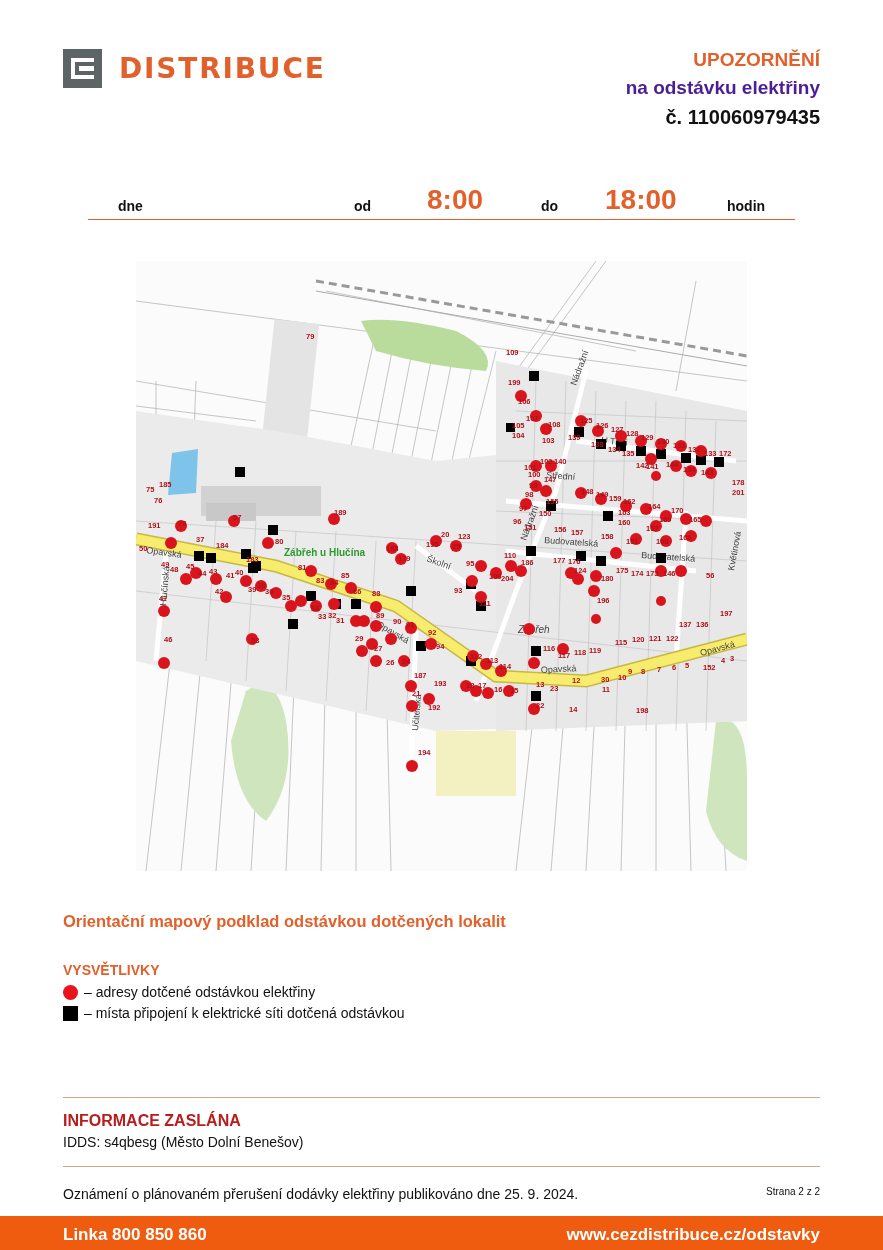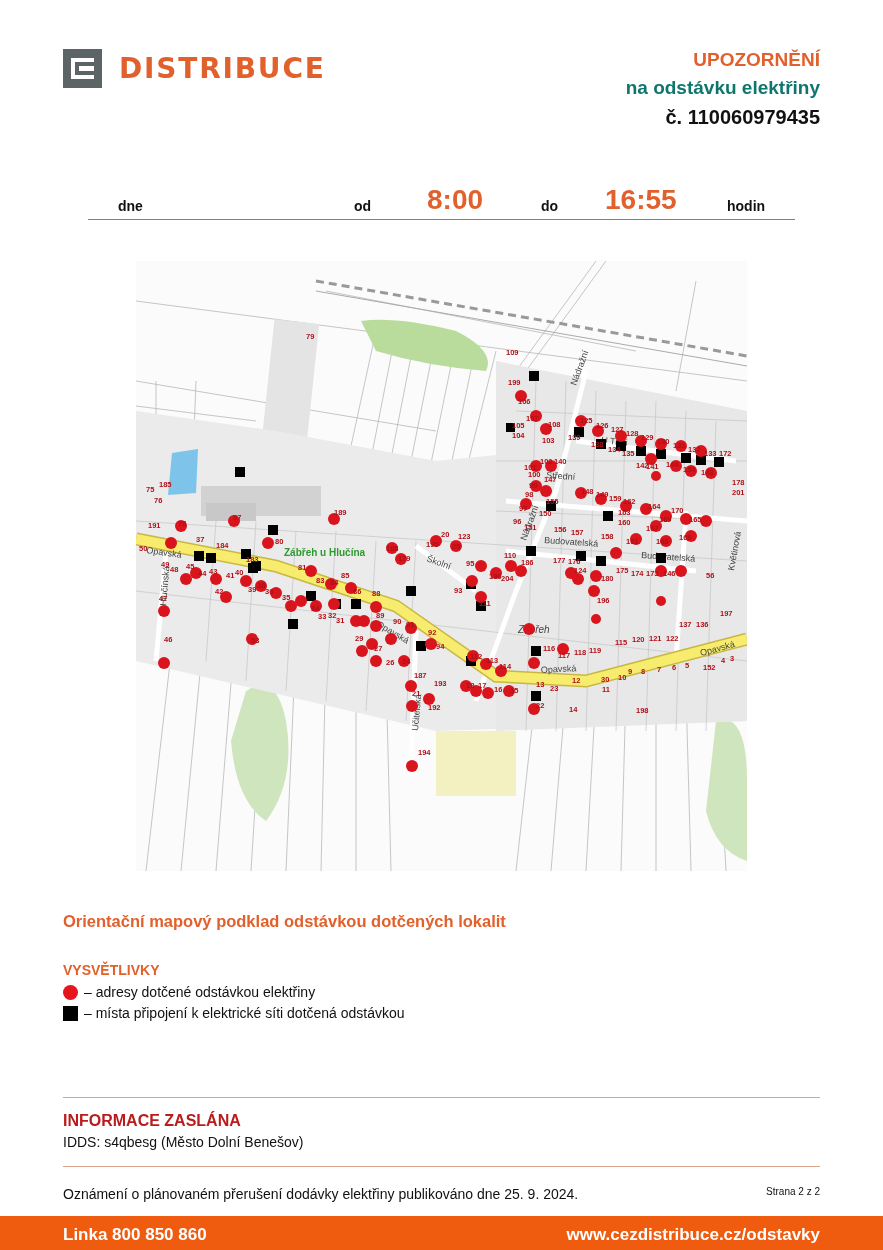--- a/index.html
+++ b/index.html
@@ -7,21 +7,21 @@
   body { position: relative; font-family: "Liberation Sans", "DejaVu Sans", sans-serif; color: #111; }
 
   .logo { position: absolute; left: 63px; top: 49px; display: flex; align-items: center; }
   .logo-mark { width: 39px; height: 39px; background: #5d6466; position: relative; }
   .logo-mark .e-outer { position: absolute; left: 8px; top: 9px; width: 23px; height: 21px; border: 4px solid #fff; border-right: none; }
   .logo-mark .e-bar { position: absolute; left: 16px; top: 17px; width: 15px; height: 5px; background: #fff; }
   .logo-text { margin-left: 17px; font-family: "DejaVu Sans", sans-serif; font-size: 28px; font-weight: bold; letter-spacing: 1.8px; color: #e2602b; }
 
   .notice { position: absolute; right: 63px; top: 48px; text-align: right; font-weight: bold; margin-left: 45px; }
   .notice .t1 { font-size: 19px; color: #e2602b; line-height: 24px; }
-  .notice .t2 { font-size: 19px; color: #0f766e; line-height: 31px; }
+  .notice .t2 { font-size: 19px; color: #4c1d95; line-height: 31px; }
   .notice .t3 { font-size: 20px; color: #111; line-height: 28px; }
 
   .date-row { position: absolute; left: 88px; top: 180px; width: 707px; height: 40px; border-bottom: 1.5px solid #e2602b; }
   .date-row span { position: absolute; bottom: 5px; }
   .lbl { font-size: 14px; font-weight: bold; color: #111; }
   .val { font-size: 28px; font-weight: bold; color: #e2602b; bottom: 3px !important; }
 
   .map { position: absolute; left: 136px; top: 261px; width: 611px; height: 610px; background: #f4f4f4; overflow: hidden; }
   .map svg { position: absolute; left: 0; top: 0; }
 
@@ -55,21 +55,21 @@
   <div class="t1">UPOZORNĚNÍ</div>
   <div class="t2">na odstávku elektřiny</div>
   <div class="t3">č. 110060979435</div>
 </div>
 
 <div class="date-row">
   <span class="lbl" style="left:30px">dne</span>
   <span class="lbl" style="left:266px">od</span>
   <span class="val" style="left:339px">8:00</span>
   <span class="lbl" style="left:453px">do</span>
-  <span class="val" style="left:517px">16:55</span>
+  <span class="val" style="left:517px">18:00</span>
   <span class="lbl" style="left:639px">hodin</span>
 </div>
 
 <div class="map">
   <svg width="611" height="610" viewBox="0 0 611 610">
 
     <rect x="0" y="0" width="611" height="610" fill="#fbfbfb"></rect>
     <g stroke="#b8b8b8" stroke-width="0.8" fill="none">
       <line x1="0" y1="40" x2="611" y2="120"></line>
       <line x1="190" y1="30" x2="500" y2="90"></line>

